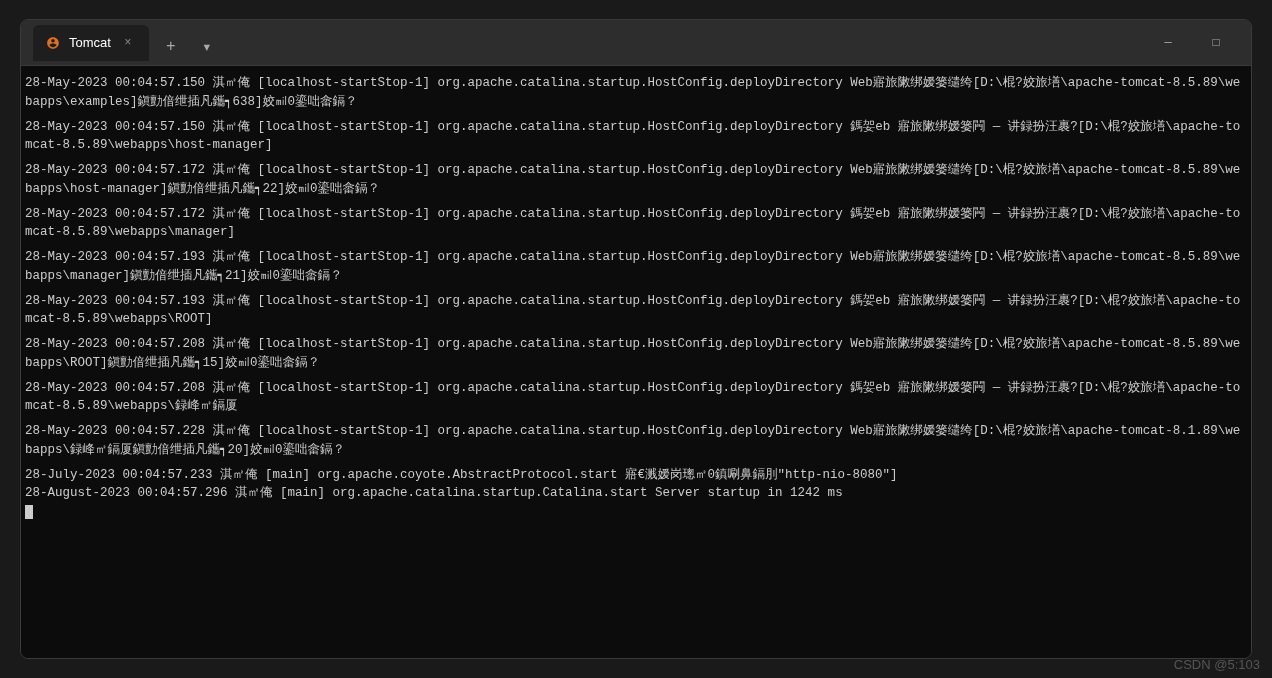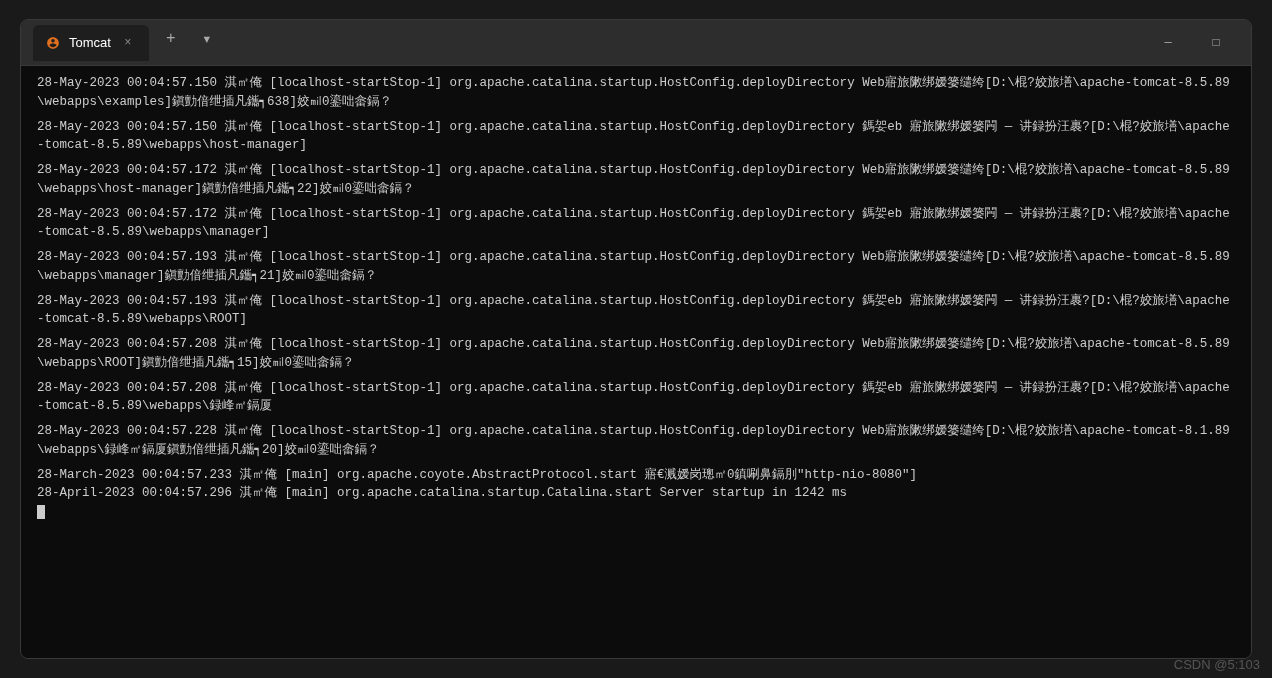--- a/index.html
+++ b/index.html
@@ -36,21 +36,21 @@
       display: flex;
       align-items: center;
       padding: 0 12px;
       border-bottom: 1px solid #3a3a3a;
       flex-shrink: 0;
       position: relative;
     }
 
     .tab-area {
       display: flex;
-      align-items: flex-start;
+      align-items: flex-end;
       flex: 1;
     }
 
     .tab {
       display: flex;
       align-items: center;
       background: #1e1e1e;
       border-radius: 6px 6px 0 0;
       padding: 6px 12px;
       gap: 8px;
@@ -121,21 +121,21 @@
       align-items: center;
       justify-content: center;
       color: #aaa;
       font-size: 12px;
       cursor: pointer;
     }
 
     .terminal-body {
       flex: 1;
       background: #0c0c0c;
-      padding: 8px 16px;
+      padding: 8px 4px;
       overflow-y: auto;
       font-size: 12.5px;
       line-height: 1.5;
       color: #cccccc;
     }
 
     .log-line {
       white-space: pre-wrap;
       word-break: break-all;
       margin-bottom: 0;
@@ -207,19 +207,19 @@
       <div class="log-line">28-May-2023 00:04:57.193 淇㎡俺 [localhost-startStop-1] org.apache.catalina.startup.HostConfig.deployDirectory Web寤旅敶绑嫒篓缱绔[D:\棍?姣旅墡\apache-tomcat-8.5.89\webapps\manager]鎭勯偣绁插凡鑴┑21]姣㏕0鎏咄畲鎘？</div>
       <div class="log-line blank"></div>
       <div class="log-line">28-May-2023 00:04:57.193 淇㎡俺 [localhost-startStop-1] org.apache.catalina.startup.HostConfig.deployDirectory 鎷妿eb 寤旅敶绑嫒篓闁 — 讲録扮汪裹?[D:\棍?姣旅墡\apache-tomcat-8.5.89\webapps\ROOT]</div>
       <div class="log-line blank"></div>
       <div class="log-line">28-May-2023 00:04:57.208 淇㎡俺 [localhost-startStop-1] org.apache.catalina.startup.HostConfig.deployDirectory Web寤旅敶绑嫒篓缱绔[D:\棍?姣旅墡\apache-tomcat-8.5.89\webapps\ROOT]鎭勯偣绁插凡鑴┑15]姣㏕0鎏咄畲鎘？</div>
       <div class="log-line blank"></div>
       <div class="log-line">28-May-2023 00:04:57.208 淇㎡俺 [localhost-startStop-1] org.apache.catalina.startup.HostConfig.deployDirectory 鎷妿eb 寤旅敶绑嫒篓闁 — 讲録扮汪裹?[D:\棍?姣旅墡\apache-tomcat-8.5.89\webapps\録峰㎡鎘厦</div>
       <div class="log-line blank"></div>
       <div class="log-line">28-May-2023 00:04:57.228 淇㎡俺 [localhost-startStop-1] org.apache.catalina.startup.HostConfig.deployDirectory Web寤旅敶绑嫒篓缱绔[D:\棍?姣旅墡\apache-tomcat-8.1.89\webapps\録峰㎡鎘厦鎭勯偣绁插凡鑴┑20]姣㏕0鎏咄畲鎘？</div>
       <div class="log-line blank"></div>
-      <div class="log-line">28-March-2023 00:04:57.233 淇㎡俺 [main] org.apache.coyote.AbstractProtocol.start 寤€溅嫒岗璁㎡0鎮唰鼻鎘刖"http-nio-8080"]</div>
-      <div class="log-line">28-April-2023 00:04:57.296 淇㎡俺 [main] org.apache.catalina.startup.Catalina.start Server startup in 1242 ms</div>
+      <div class="log-line">28-July-2023 00:04:57.233 淇㎡俺 [main] org.apache.coyote.AbstractProtocol.start 寤€溅嫒岗璁㎡0鎮唰鼻鎘刖"http-nio-8080"]</div>
+      <div class="log-line">28-August-2023 00:04:57.296 淇㎡俺 [main] org.apache.catalina.startup.Catalina.start Server startup in 1242 ms</div>
       <div class="log-line"><span class="cursor"></span></div>
     </div>
 </div>
 
 <div class="watermark">CSDN @5:103</div>
 
 </body></html>

